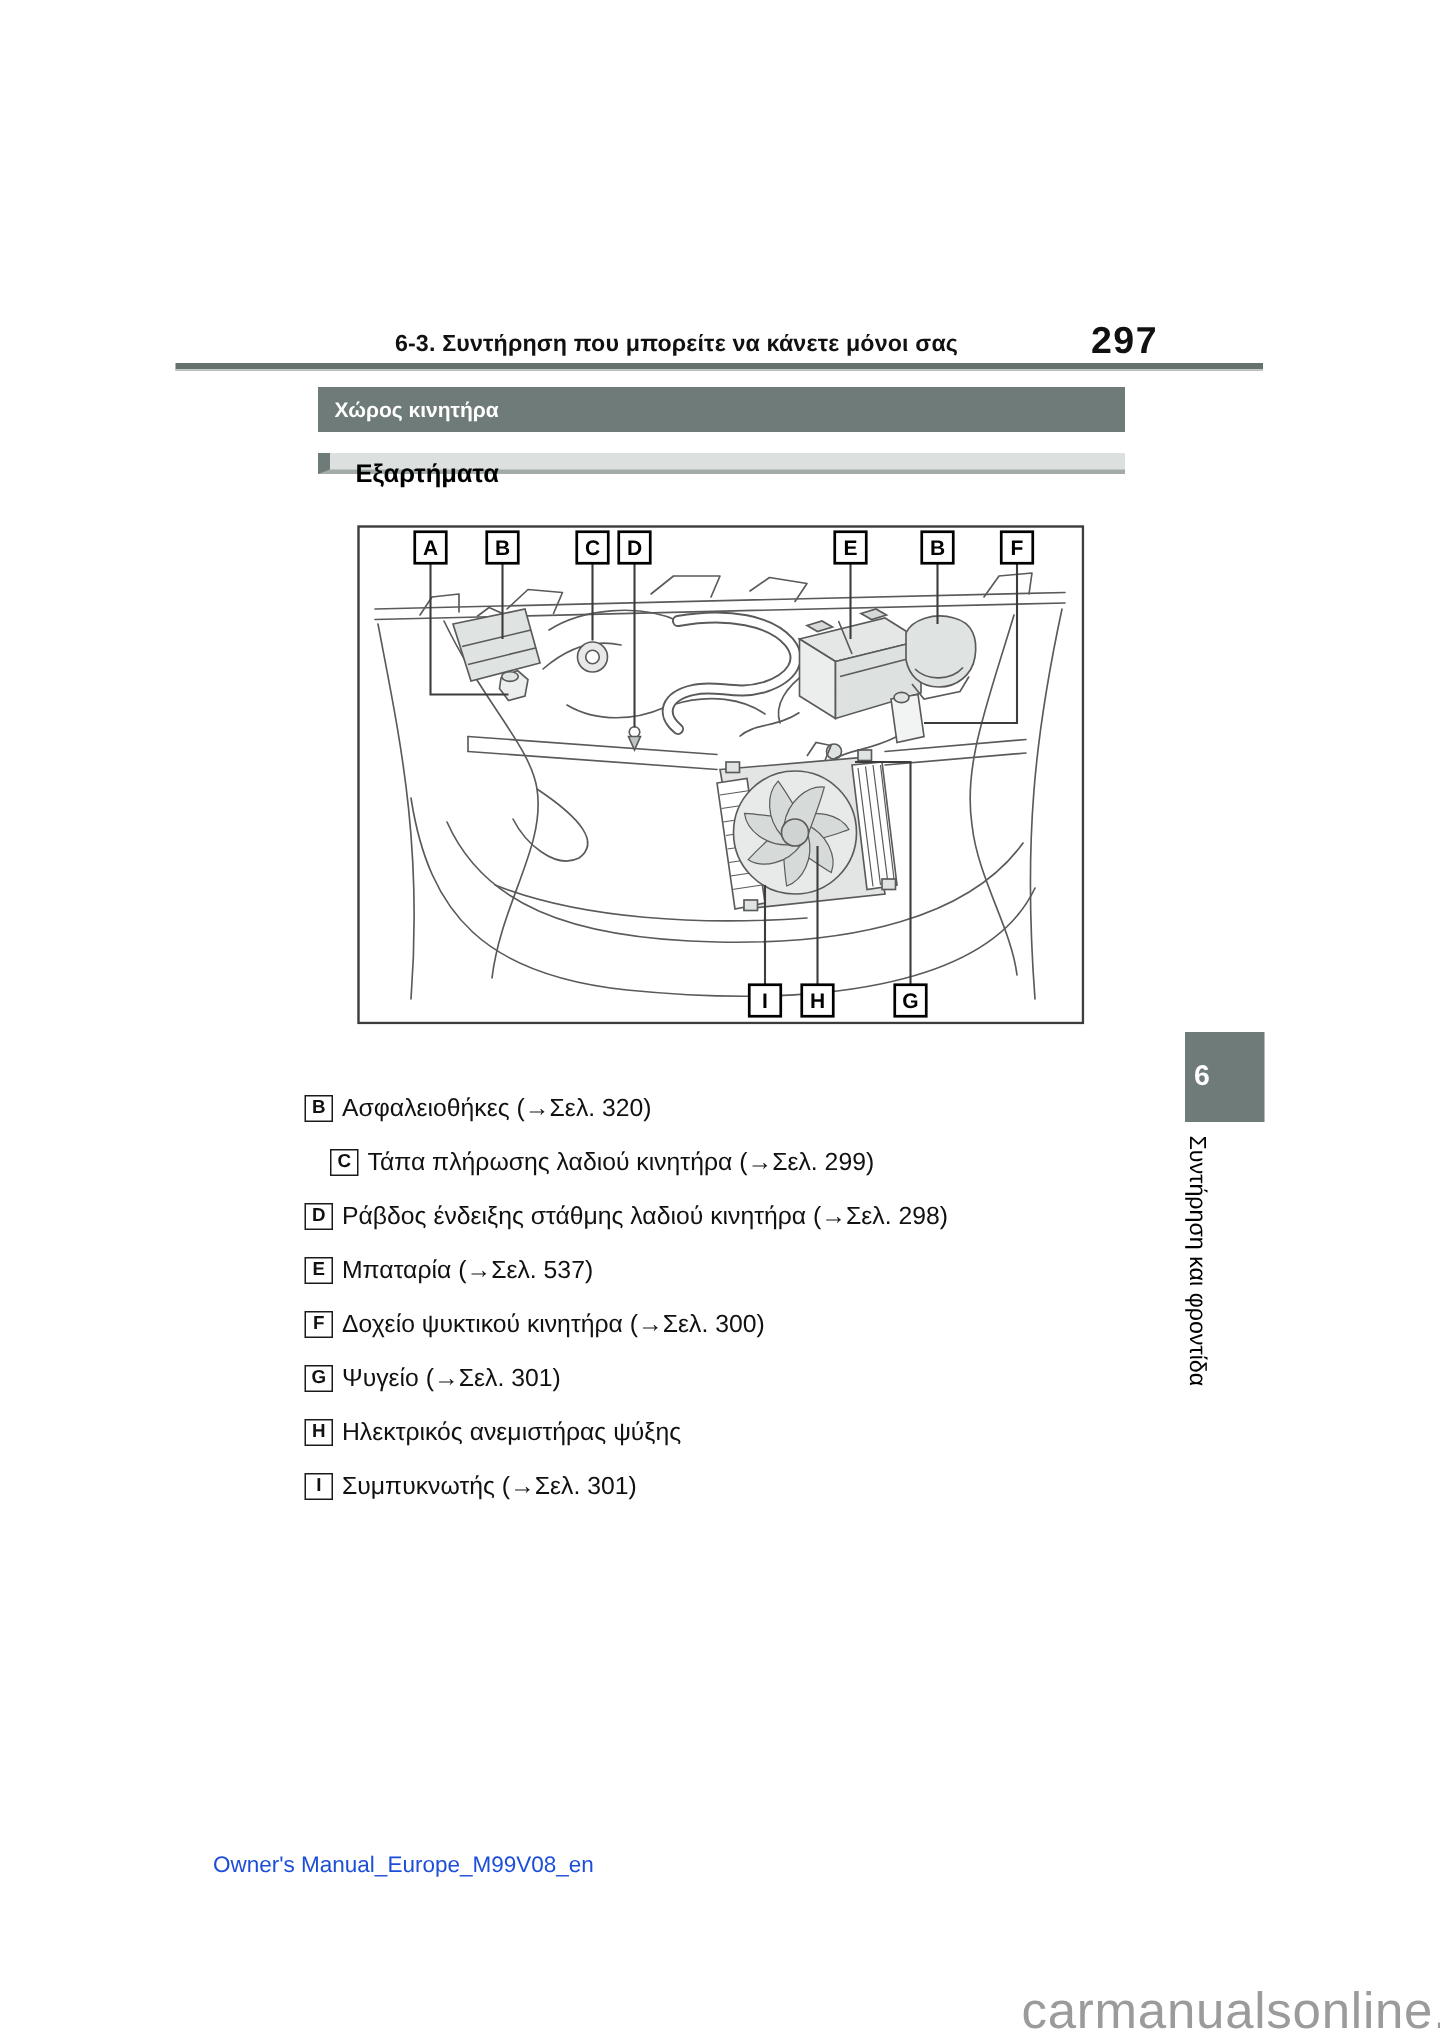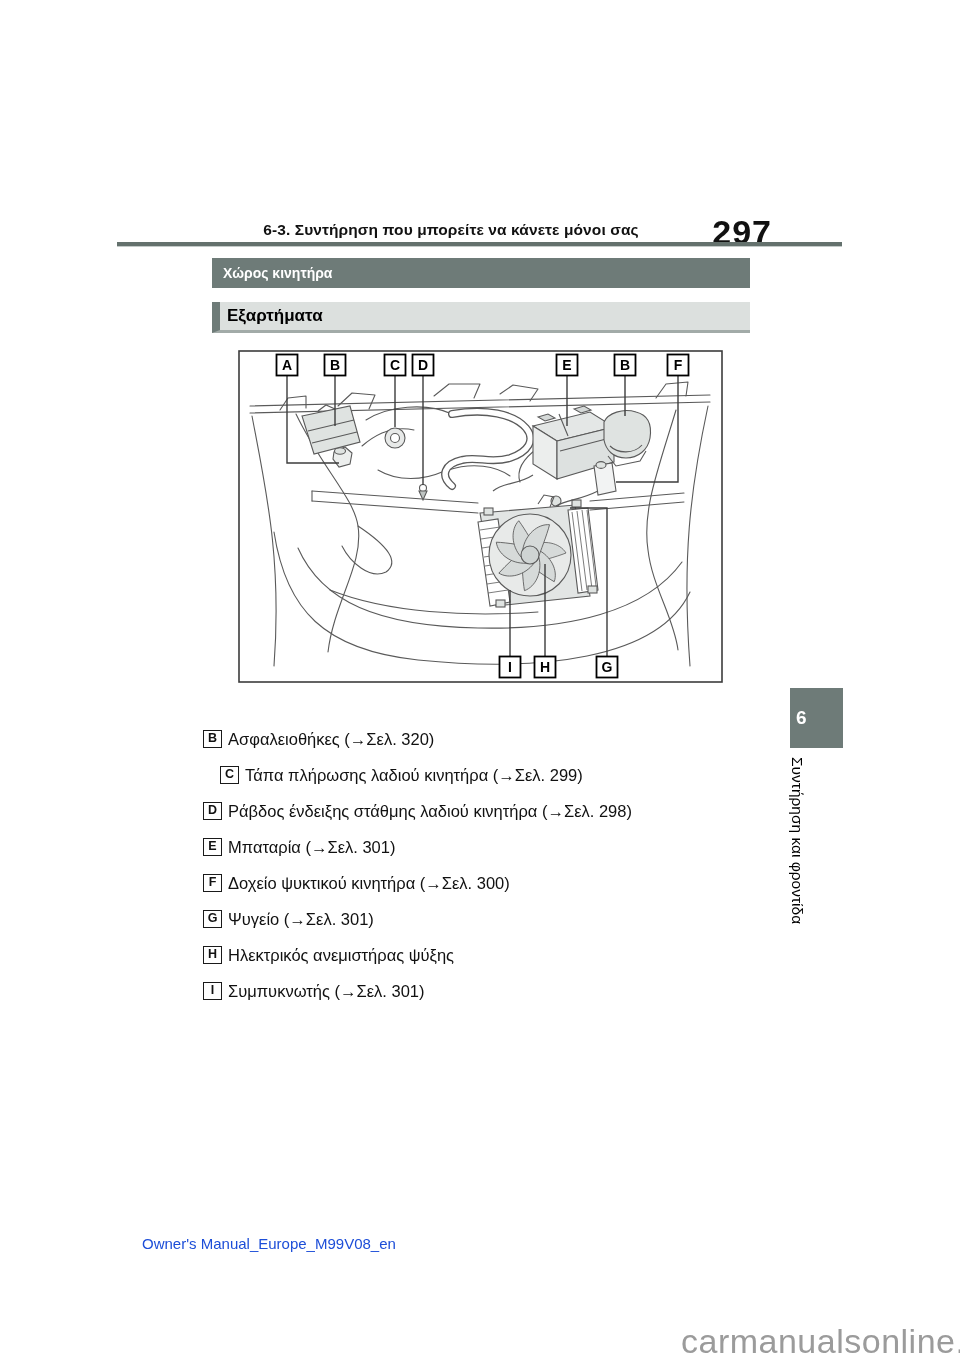--- a/index.html
+++ b/index.html
@@ -3,31 +3,31 @@
 <meta charset="utf-8">
 <style>
   html,body{margin:0;padding:0;background:#ffffff;}
   #page{position:relative;width:960px;height:1358px;background:#ffffff;overflow:hidden;
         font-family:"Liberation Sans", sans-serif;color:#111;}
   .abs{position:absolute;}
 
   
   #section-title{left:200px;top:221px;width:502px;text-align:center;
      font-size:15.5px;font-weight:bold;letter-spacing:0.1px;}
-  #page-number{top:213px;right:188px;font-size:34px;font-weight:bold;letter-spacing:1px;}
+  #page-number{top:213px;right:188px;font-size:25px;font-weight:bold;letter-spacing:1px;}
   #header-rule{left:117px;top:242px;width:725px;height:4px;background:#64716d;
      border-bottom:1px solid #c3cac8;}
 
   
   #title-bar{left:212px;top:258px;width:538px;height:30px;background:#6e7b78;
      color:#ffffff;font-size:14px;font-weight:bold;line-height:30px;padding-left:11px;
      box-sizing:border-box;}
-  #sub-bar{left:212px;top:302px;width:538px;height:31px;background:#dce0de;
+  #sub-bar{left:212px;top:302px;width:538px;height:14px;background:#dce0de;
      border-left:8px solid #6e7b78;border-bottom:3px solid #a2aba8;box-sizing:border-box;
-     font-size:17px;font-weight:bold;line-height:27px;padding-left:7px;color:#000;}
+     font-size:17px;font-weight:bold;line-height:27px;padding-left:17px;color:#000;}
 
   
   #diagram{left:238px;top:350px;width:485px;height:333px;}
 
   
   .legend-row{left:203px;height:19px;font-size:16.5px;white-space:nowrap;}
   .legend-badge{display:inline-block;width:19px;height:18px;border:1.7px solid #1a1a1a;
      box-sizing:border-box;text-align:center;font-size:12.5px;font-weight:bold;
      line-height:15px;vertical-align:top;background:#fff;}
   .legend-text{margin-left:6px;vertical-align:top;line-height:18px;display:inline-block;}
@@ -232,21 +232,21 @@
   <div class="abs legend-row" style="top:730px;">
     <span class="legend-badge">B</span><span class="legend-text">Ασφαλειοθήκες (→Σελ. 320)</span>
   </div>
   <div class="abs legend-row" style="top:766px;padding-left:17px;">
     <span class="legend-badge">C</span><span class="legend-text">Τάπα πλήρωσης λαδιού κινητήρα (→Σελ. 299)</span>
   </div>
   <div class="abs legend-row" style="top:802px;">
     <span class="legend-badge">D</span><span class="legend-text">Ράβδος ένδειξης στάθμης λαδιού κινητήρα (→Σελ. 298)</span>
   </div>
   <div class="abs legend-row" style="top:838px;">
-    <span class="legend-badge">E</span><span class="legend-text">Μπαταρία (→Σελ. 301)</span>
+    <span class="legend-badge">E</span><span class="legend-text">Μπαταρία (→Σελ. 537)</span>
   </div>
   <div class="abs legend-row" style="top:874px;">
     <span class="legend-badge">F</span><span class="legend-text">Δοχείο ψυκτικού κινητήρα (→Σελ. 300)</span>
   </div>
   <div class="abs legend-row" style="top:910px;">
     <span class="legend-badge">G</span><span class="legend-text">Ψυγείο (→Σελ. 301)</span>
   </div>
   <div class="abs legend-row" style="top:946px;">
     <span class="legend-badge">H</span><span class="legend-text">Ηλεκτρικός ανεμιστήρας ψύξης</span>
   </div>

